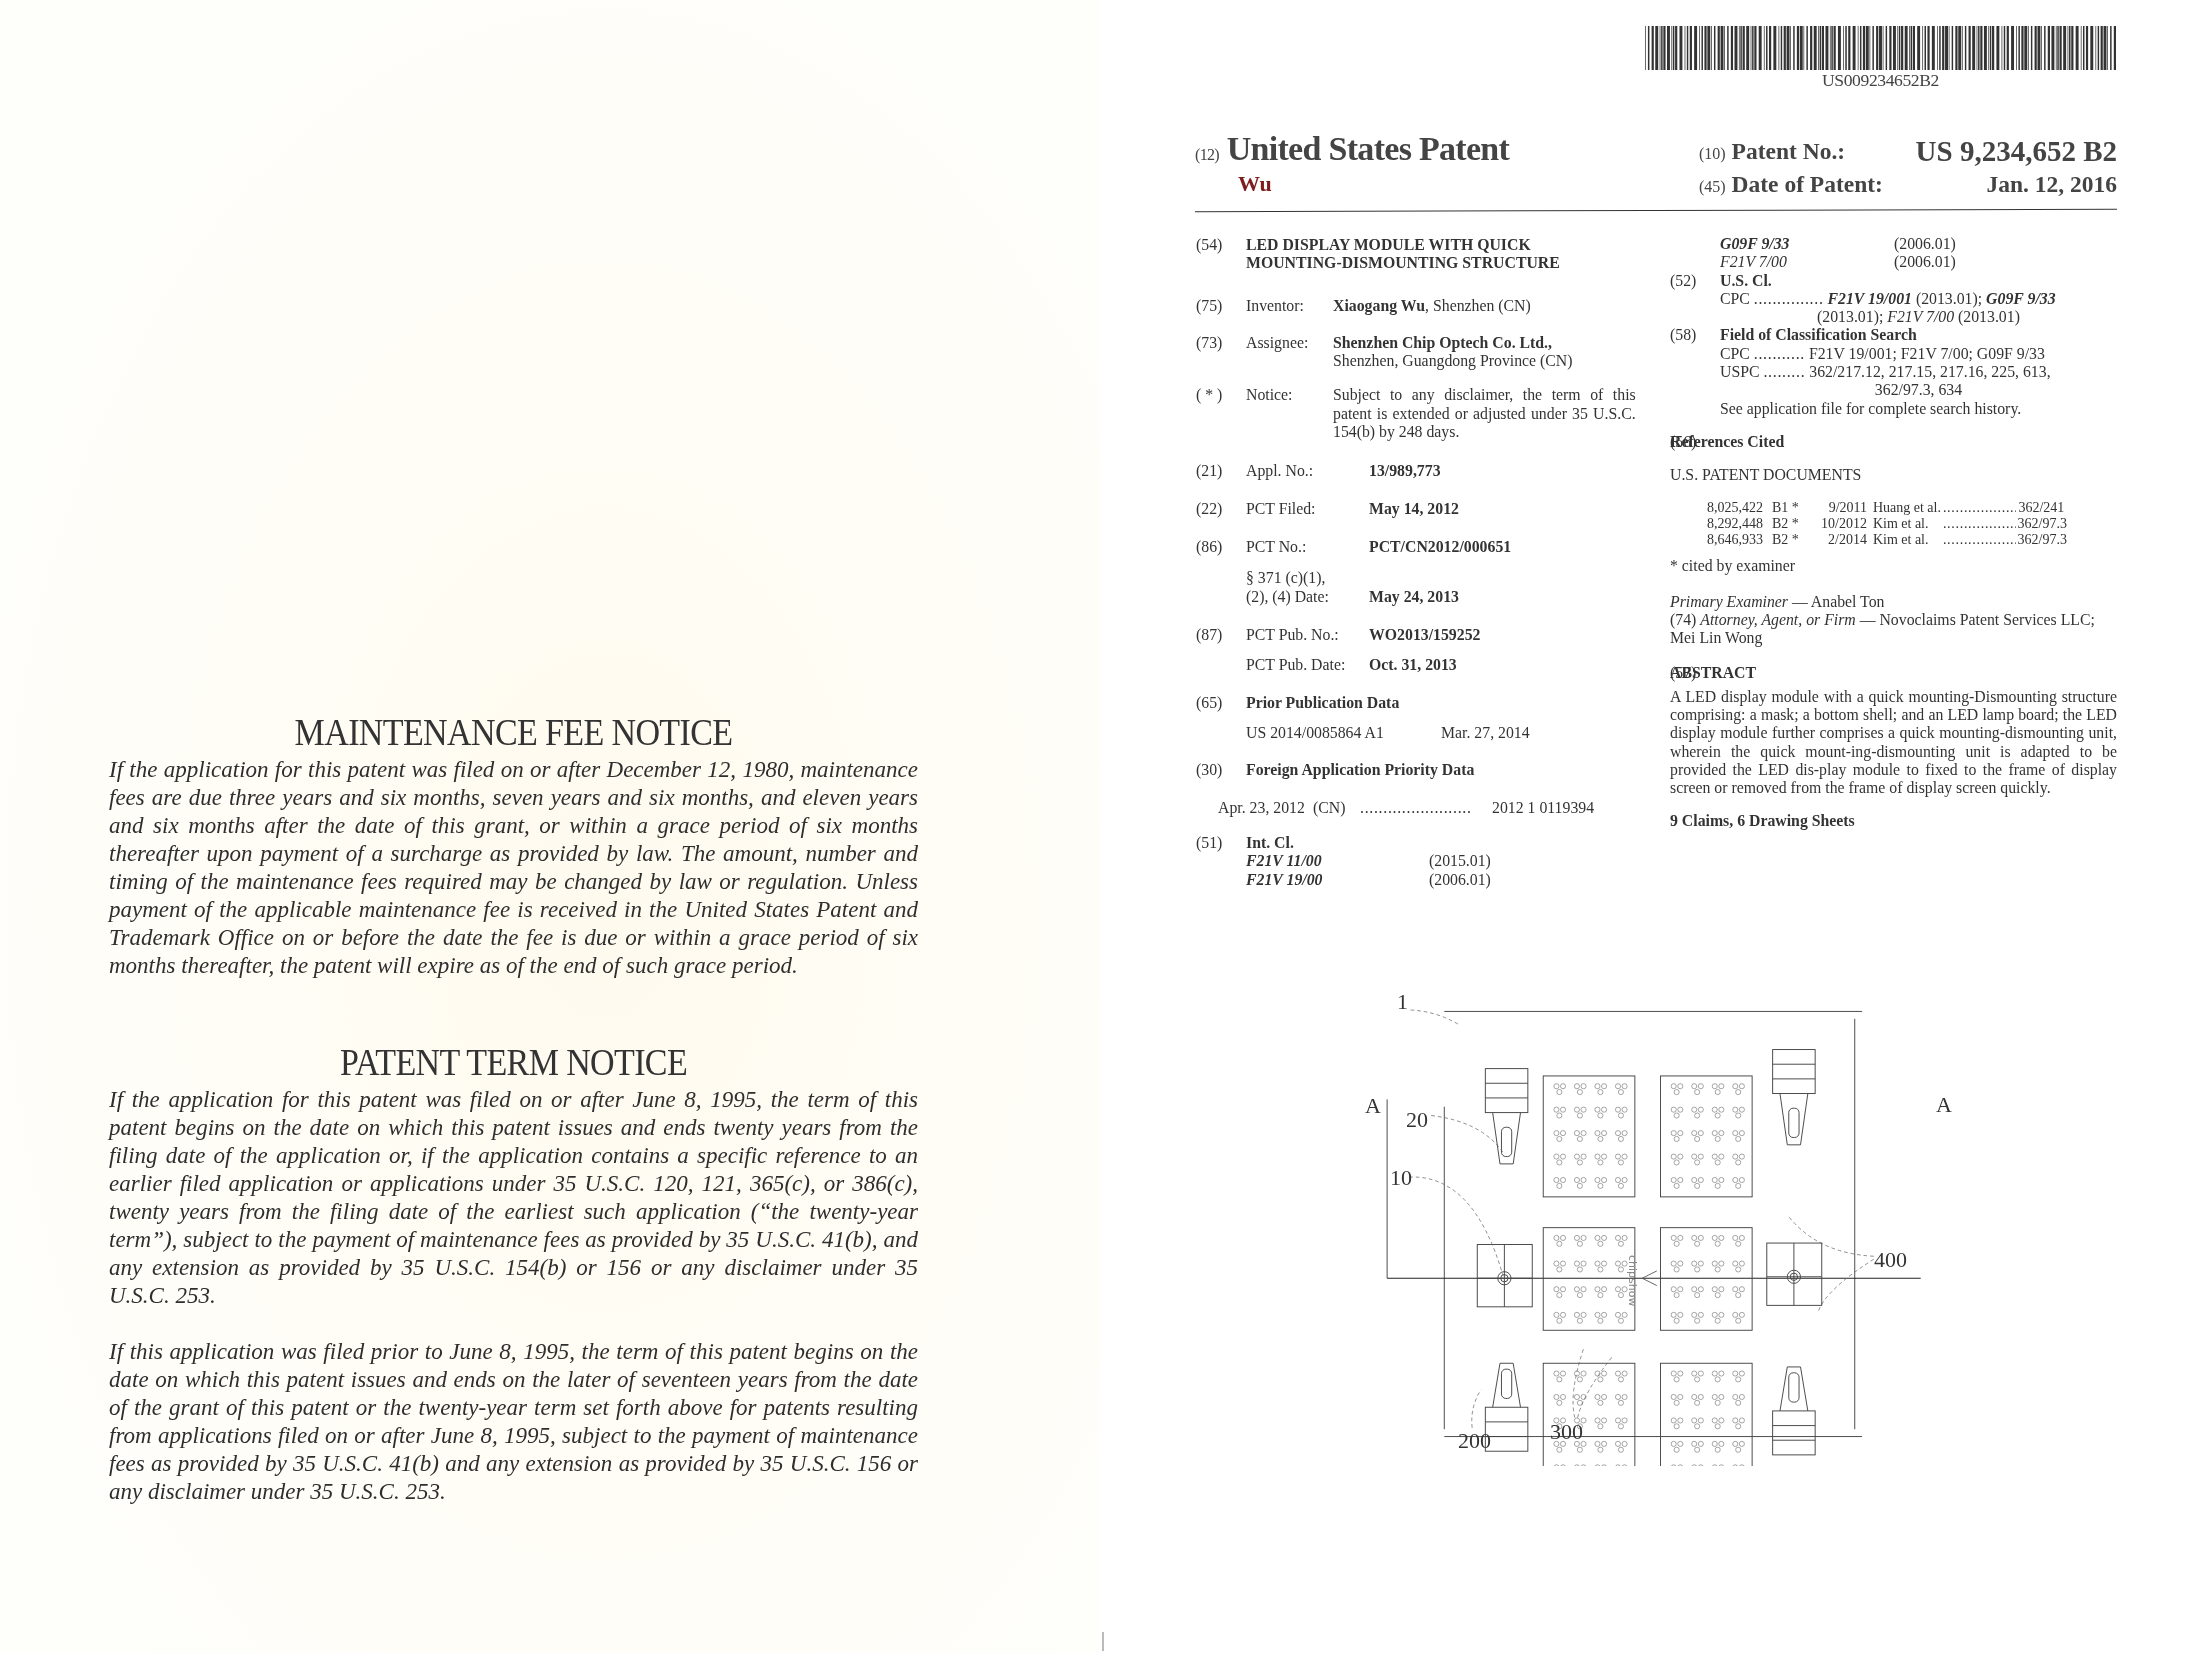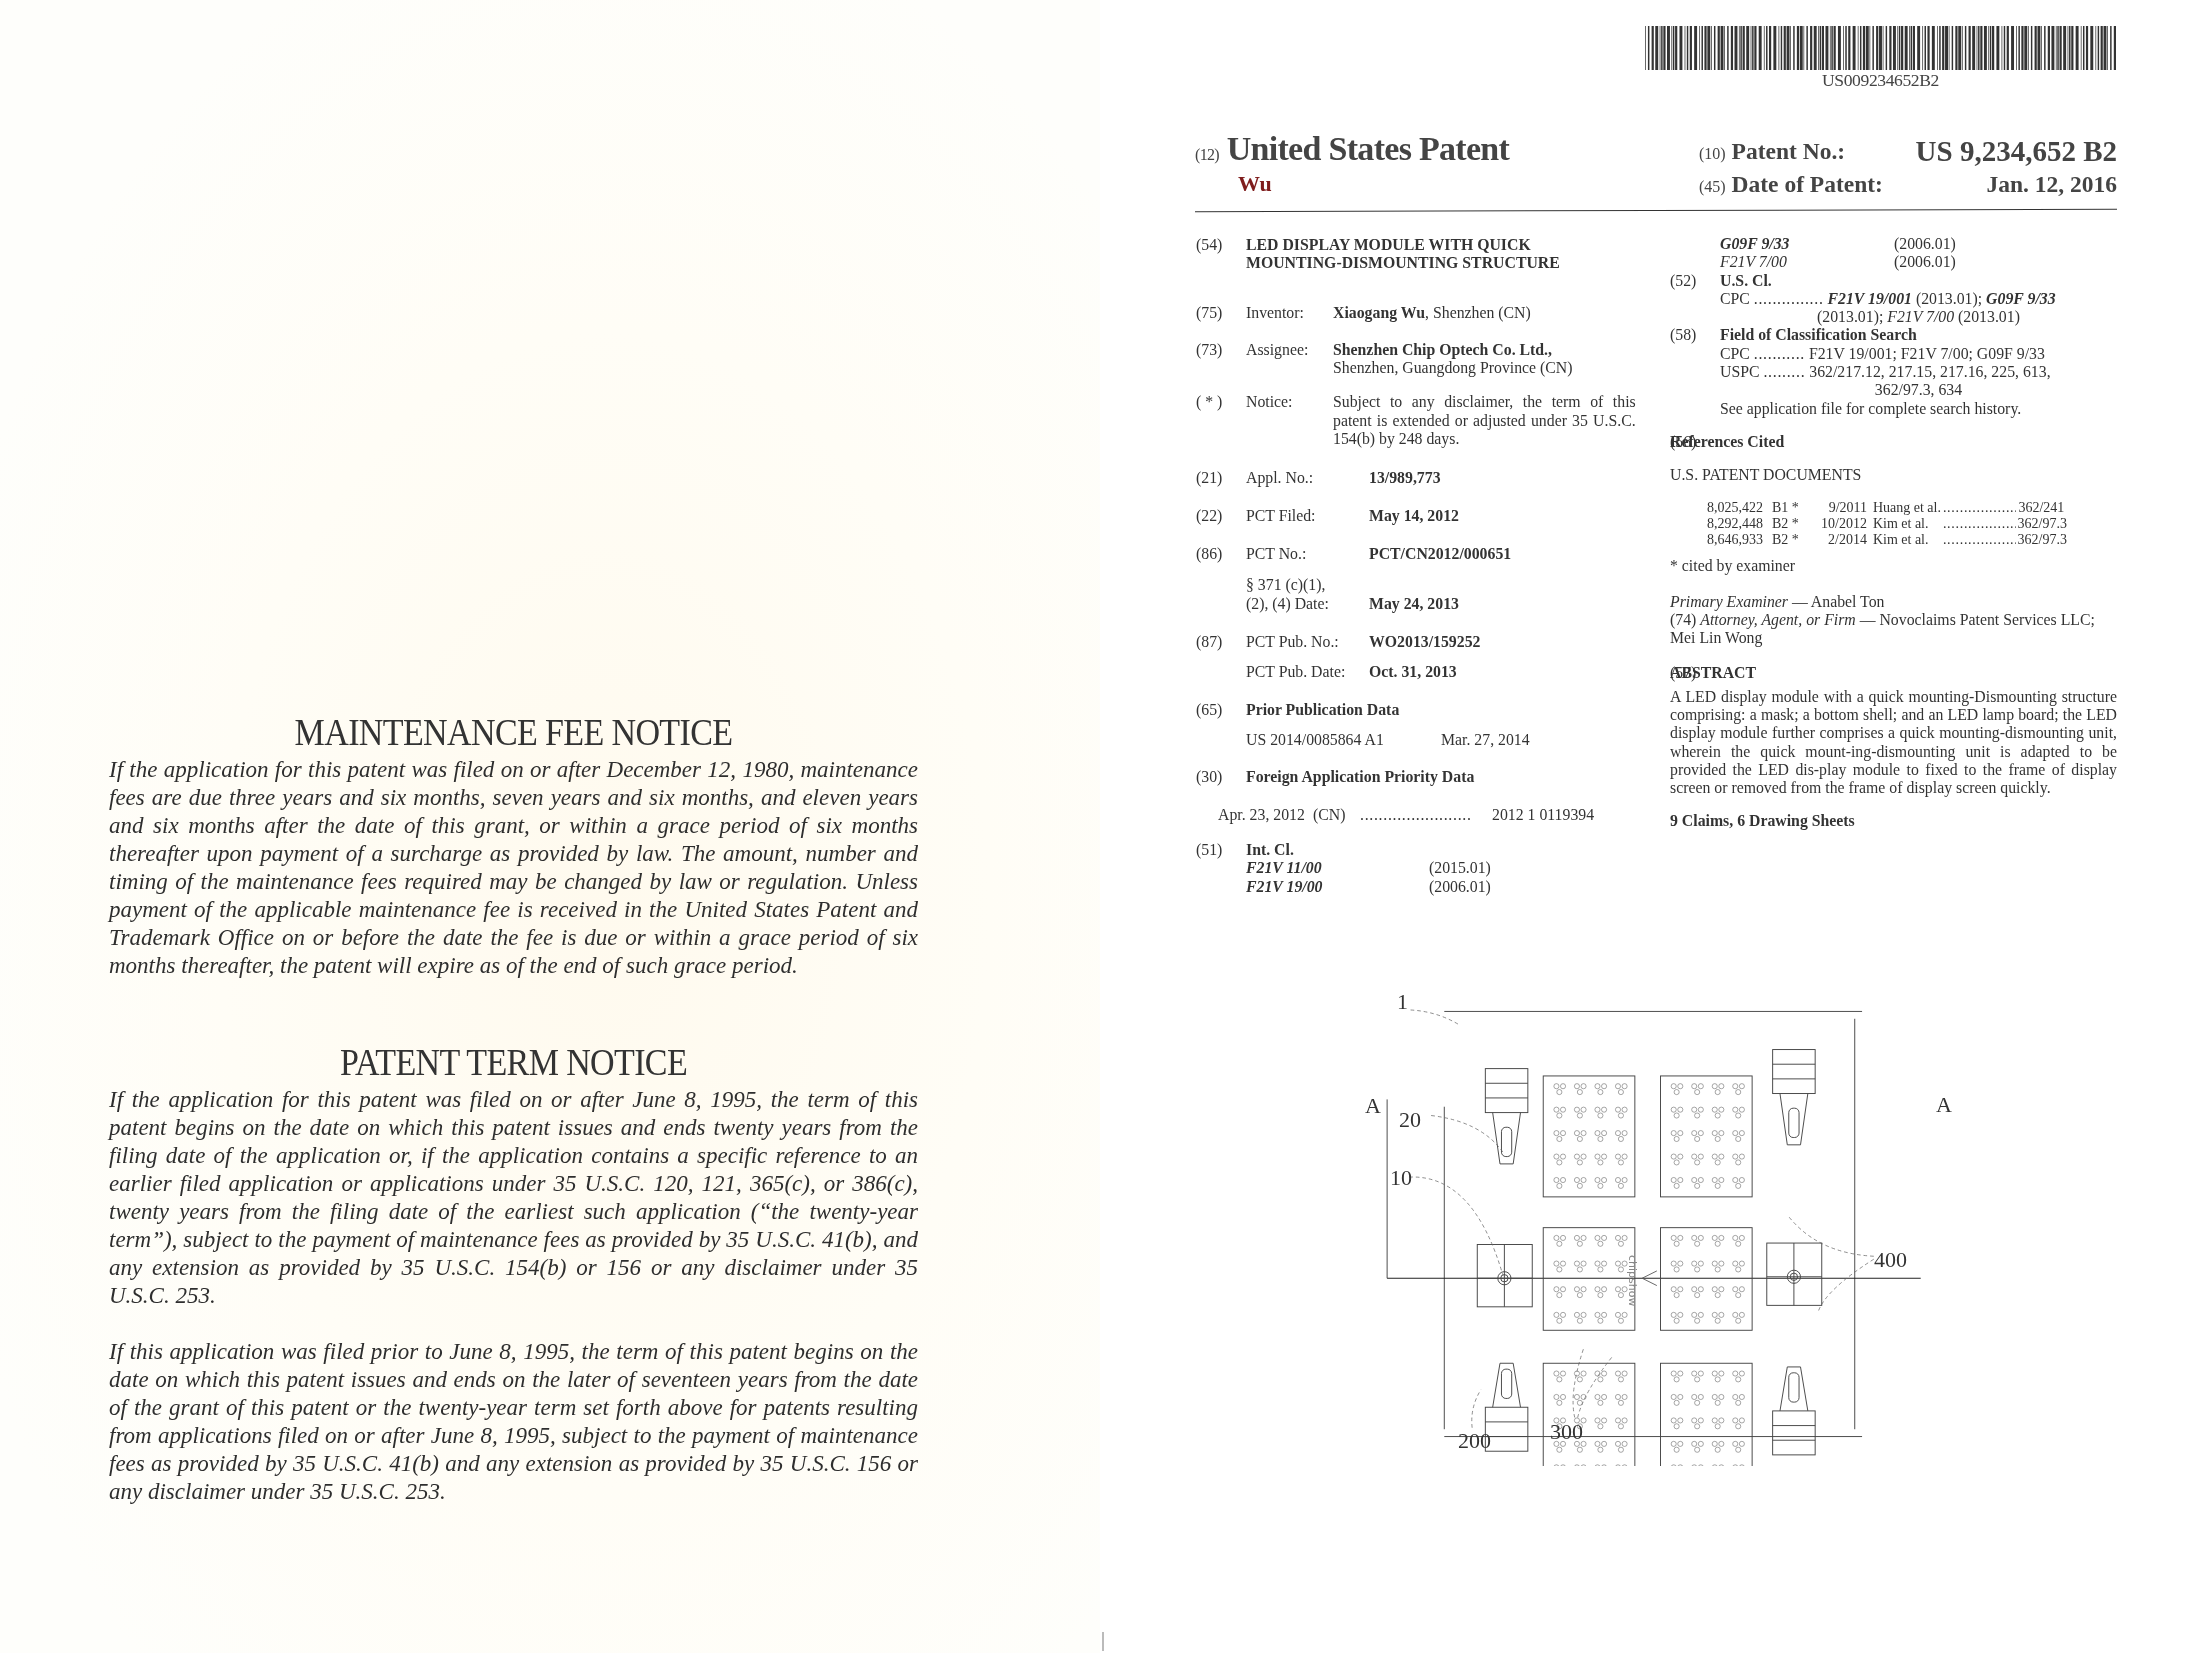--- a/index.html
+++ b/index.html
@@ -252,21 +252,21 @@
   <span>Date of Patent:</span>
   <span class="val">Jan. 12, 2016</span>
 </div>
 <div class="rule"></div>
 
 <div class="col" id="col-left">
   <div class="field">
     <span class="code">(54)</span>
     <span class="val b" style="padding-right:44px">LED DISPLAY MODULE WITH QUICK MOUNTING-DISMOUNTING STRUCTURE</span>
   </div>
-  <div class="field" style="margin-top:31px">
+  <div class="field" style="margin-top:24px">
     <span class="code">(75)</span>
     <span class="lbl">Inventor:</span>
     <span class="val"><span class="b">Xiaogang Wu</span><span>, Shenzhen (CN)</span></span>
   </div>
   <div class="field" style="margin-top:19px">
     <span class="code">(73)</span>
     <span class="lbl">Assignee:</span>
     <span class="val"><span class="b">Shenzhen Chip Optech Co. Ltd.,</span><br><span>Shenzhen, Guangdong Province (CN)</span></span>
   </div>
   <div class="field" style="margin-top:16px">
@@ -809,21 +809,21 @@
       <path d="M112 182 Q180 190 210 232" stroke="#666" stroke-width="1" fill="none" stroke-dasharray="5,4"></path>
       <path d="M82 266 Q170 262 210 400" stroke="#666" stroke-width="1" fill="none" stroke-dasharray="5,4"></path>
       <path d="M716 374 Q640 370 600 320" stroke="#666" stroke-width="1" fill="none" stroke-dasharray="5,4"></path>
       <path d="M716 378 Q650 420 640 450" stroke="#666" stroke-width="1" fill="none" stroke-dasharray="5,4"></path>
       <path d="M168 608 Q165 580 180 556" stroke="#666" stroke-width="1" fill="none" stroke-dasharray="5,4"></path>
       <path d="M308 594 Q300 560 320 500" stroke="#666" stroke-width="1" fill="none" stroke-dasharray="5,4"></path>
       <path d="M312 594 Q320 560 360 510" stroke="#666" stroke-width="1" fill="none" stroke-dasharray="5,4"></path>
     </svg>
   <span class="fig-label" style="left:48px; top:7.3px">1</span>
   <span class="fig-label" style="left:16px; top:111px">A</span>
-  <span class="fig-label" style="left:50px; top:125px">20</span>
+  <span class="fig-label" style="left:57px; top:125px">20</span>
   <span class="fig-label" style="left:41px; top:183px">10</span>
   <span class="fig-label" style="left:587px; top:110px">A</span>
   <span class="fig-label" style="left:525px; top:265px">400</span>
   <span class="fig-label" style="left:109px; top:446px">200</span>
   <span class="fig-label" style="left:201px; top:437px">300</span>
   <span style="position:absolute; left:290px; top:273px; font-family:'DejaVu Sans',sans-serif; font-size:11px; color:#888; transform:rotate(90deg); transform-origin:left top;">chipshow</span>
 </div>
 
 <div class="page-mark"></div>
 

